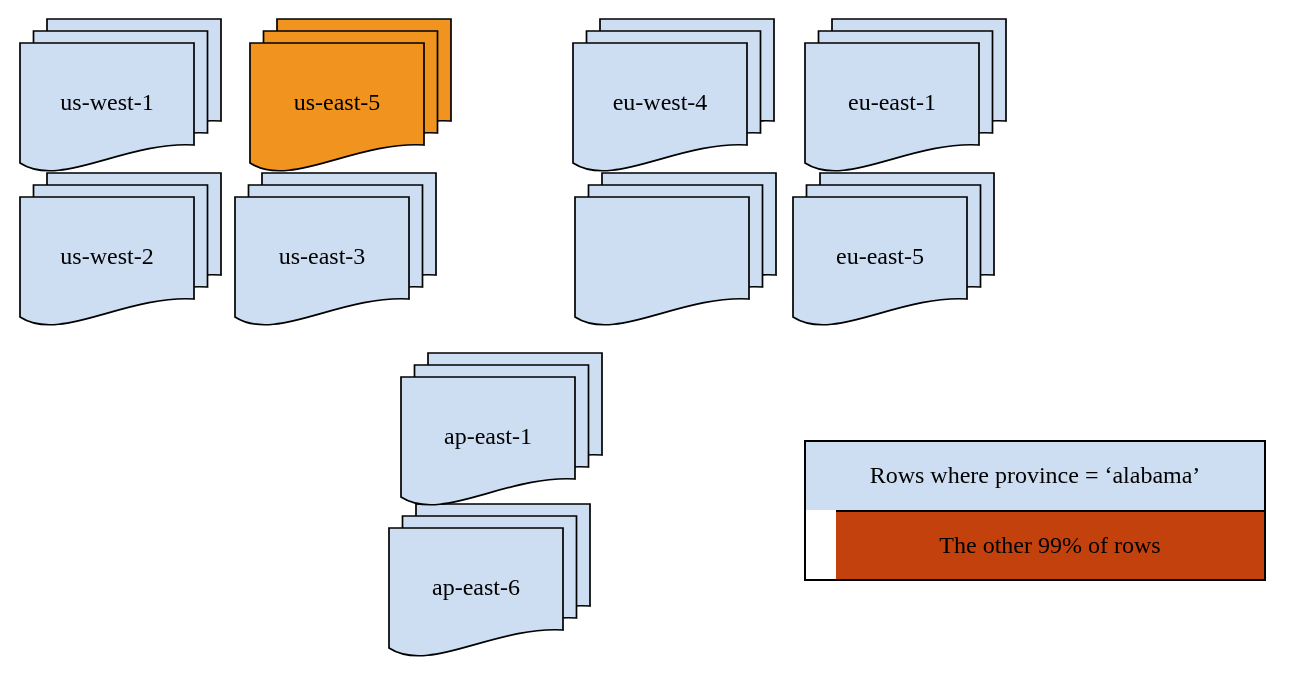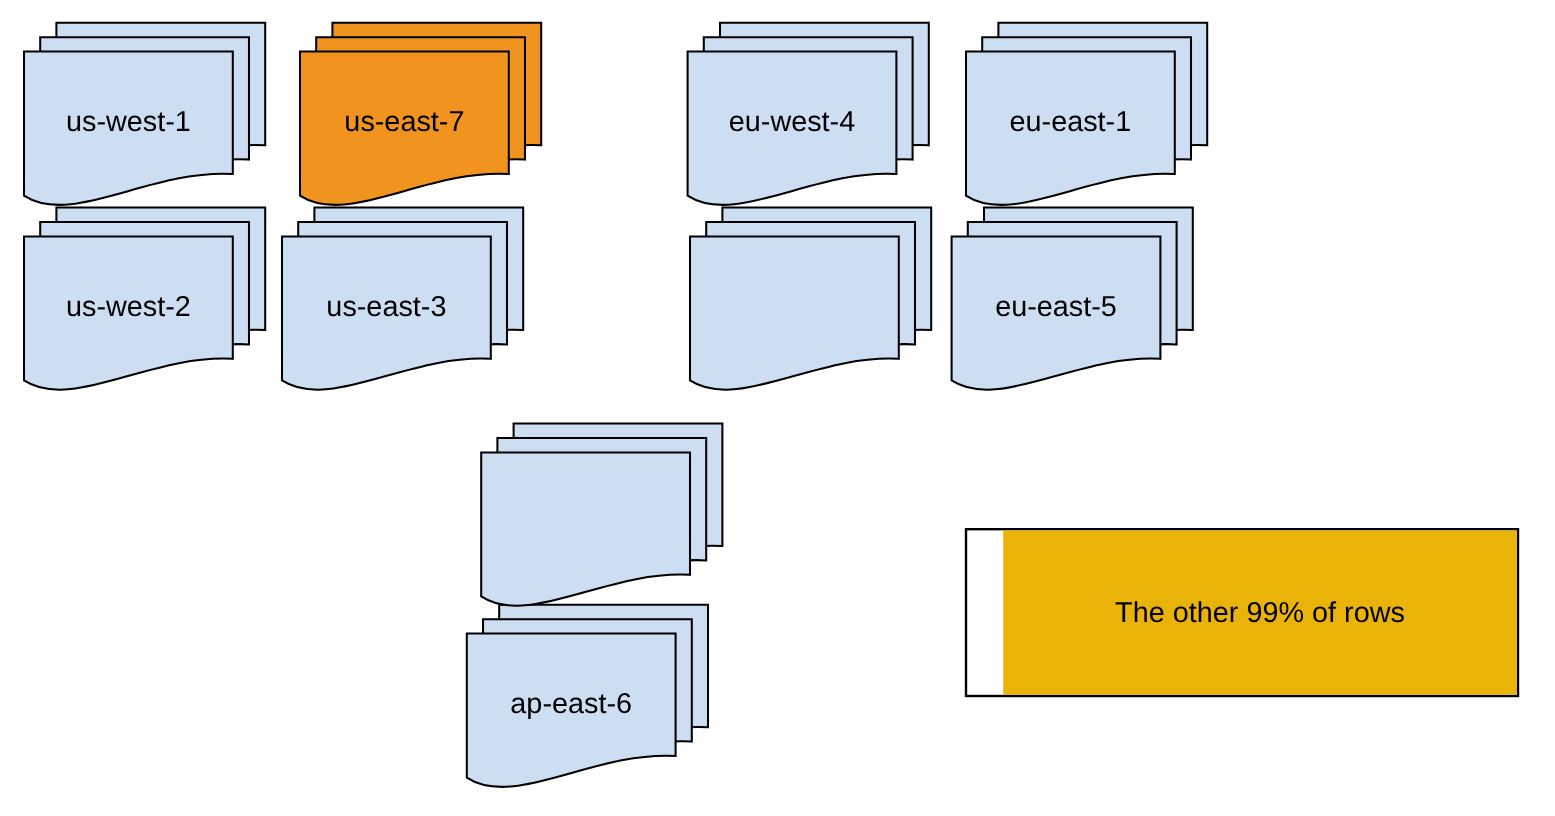--- a/index.html
+++ b/index.html
@@ -7,20 +7,21 @@
     padding: 0;
     background: #ffffff;
     font-family: "Liberation Sans", sans-serif;
   }
   #canvas {
     position: relative;
     width: 1296px;
     height: 680px;
     background: #ffffff;
     overflow: hidden;
+    font-family: Liberation Serif, serif;
   }
   .stack {
     position: absolute;
     width: 204px;
     height: 158px;
   }
   .stack svg {
     position: absolute;
     left: 0;
     top: 0;
@@ -74,21 +75,21 @@
           <path d="M0 0 L174 0 L174 102 C105 98 40 146 0 120 Z" transform="translate(1,25)" fill="#cdddf2" stroke="#000000" stroke-width="1.7"></path>
         </svg>
         <div class="stack-label">us-west-1</div>
       </div>
       <div class="stack" style="left: 249px; top: 18px; z-index: 9;">
         <svg width="204" height="158">
           <path d="M0 0 L174 0 L174 102 C105 98 40 146 0 120 Z" transform="translate(28,1)" fill="#f0941f" stroke="#000000" stroke-width="1.7"></path>
           <path d="M0 0 L174 0 L174 102 C105 98 40 146 0 120 Z" transform="translate(14.5,13)" fill="#f0941f" stroke="#000000" stroke-width="1.7"></path>
           <path d="M0 0 L174 0 L174 102 C105 98 40 146 0 120 Z" transform="translate(1,25)" fill="#f0941f" stroke="#000000" stroke-width="1.7"></path>
         </svg>
-        <div class="stack-label">us-east-7</div>
+        <div class="stack-label">us-east-5</div>
       </div>
       <div class="stack" style="left: 572px; top: 18px; z-index: 8;">
         <svg width="204" height="158">
           <path d="M0 0 L174 0 L174 102 C105 98 40 146 0 120 Z" transform="translate(28,1)" fill="#cdddf2" stroke="#000000" stroke-width="1.7"></path>
           <path d="M0 0 L174 0 L174 102 C105 98 40 146 0 120 Z" transform="translate(14.5,13)" fill="#cdddf2" stroke="#000000" stroke-width="1.7"></path>
           <path d="M0 0 L174 0 L174 102 C105 98 40 146 0 120 Z" transform="translate(1,25)" fill="#cdddf2" stroke="#000000" stroke-width="1.7"></path>
         </svg>
         <div class="stack-label">eu-west-4</div>
       </div>
       <div class="stack" style="left: 804px; top: 18px; z-index: 7;">
@@ -129,29 +130,33 @@
           <path d="M0 0 L174 0 L174 102 C105 98 40 146 0 120 Z" transform="translate(1,25)" fill="#cdddf2" stroke="#000000" stroke-width="1.7"></path>
         </svg>
         <div class="stack-label">eu-east-5</div>
       </div>
       <div class="stack" style="left: 400px; top: 352px; z-index: 2;">
         <svg width="204" height="158">
           <path d="M0 0 L174 0 L174 102 C105 98 40 146 0 120 Z" transform="translate(28,1)" fill="#cdddf2" stroke="#000000" stroke-width="1.7"></path>
           <path d="M0 0 L174 0 L174 102 C105 98 40 146 0 120 Z" transform="translate(14.5,13)" fill="#cdddf2" stroke="#000000" stroke-width="1.7"></path>
           <path d="M0 0 L174 0 L174 102 C105 98 40 146 0 120 Z" transform="translate(1,25)" fill="#cdddf2" stroke="#000000" stroke-width="1.7"></path>
         </svg>
+        <div class="stack-label">ap-east-1</div>
       </div>
       <div class="stack" style="left: 388px; top: 503px; z-index: 1;">
         <svg width="204" height="158">
           <path d="M0 0 L174 0 L174 102 C105 98 40 146 0 120 Z" transform="translate(28,1)" fill="#cdddf2" stroke="#000000" stroke-width="1.7"></path>
           <path d="M0 0 L174 0 L174 102 C105 98 40 146 0 120 Z" transform="translate(14.5,13)" fill="#cdddf2" stroke="#000000" stroke-width="1.7"></path>
           <path d="M0 0 L174 0 L174 102 C105 98 40 146 0 120 Z" transform="translate(1,25)" fill="#cdddf2" stroke="#000000" stroke-width="1.7"></path>
         </svg>
         <div class="stack-label">ap-east-6</div>
       </div>
     </div>
 
   <div id="legend">
-    <div class="legend-row" id="legend-row-1" style="background: #eab308; margin-left: 30px;">
+    <div class="legend-row" id="legend-row-0" style="background: rgb(205, 221, 242);">
+      <span>Rows where province = ‘alabama’</span>
+    </div>
+    <div class="legend-row" id="legend-row-1" style="background: #c2410c; margin-left: 30px;">
       <span>The other 99% of rows</span>
     </div>
   </div>
 </div>
 
 </body></html>

